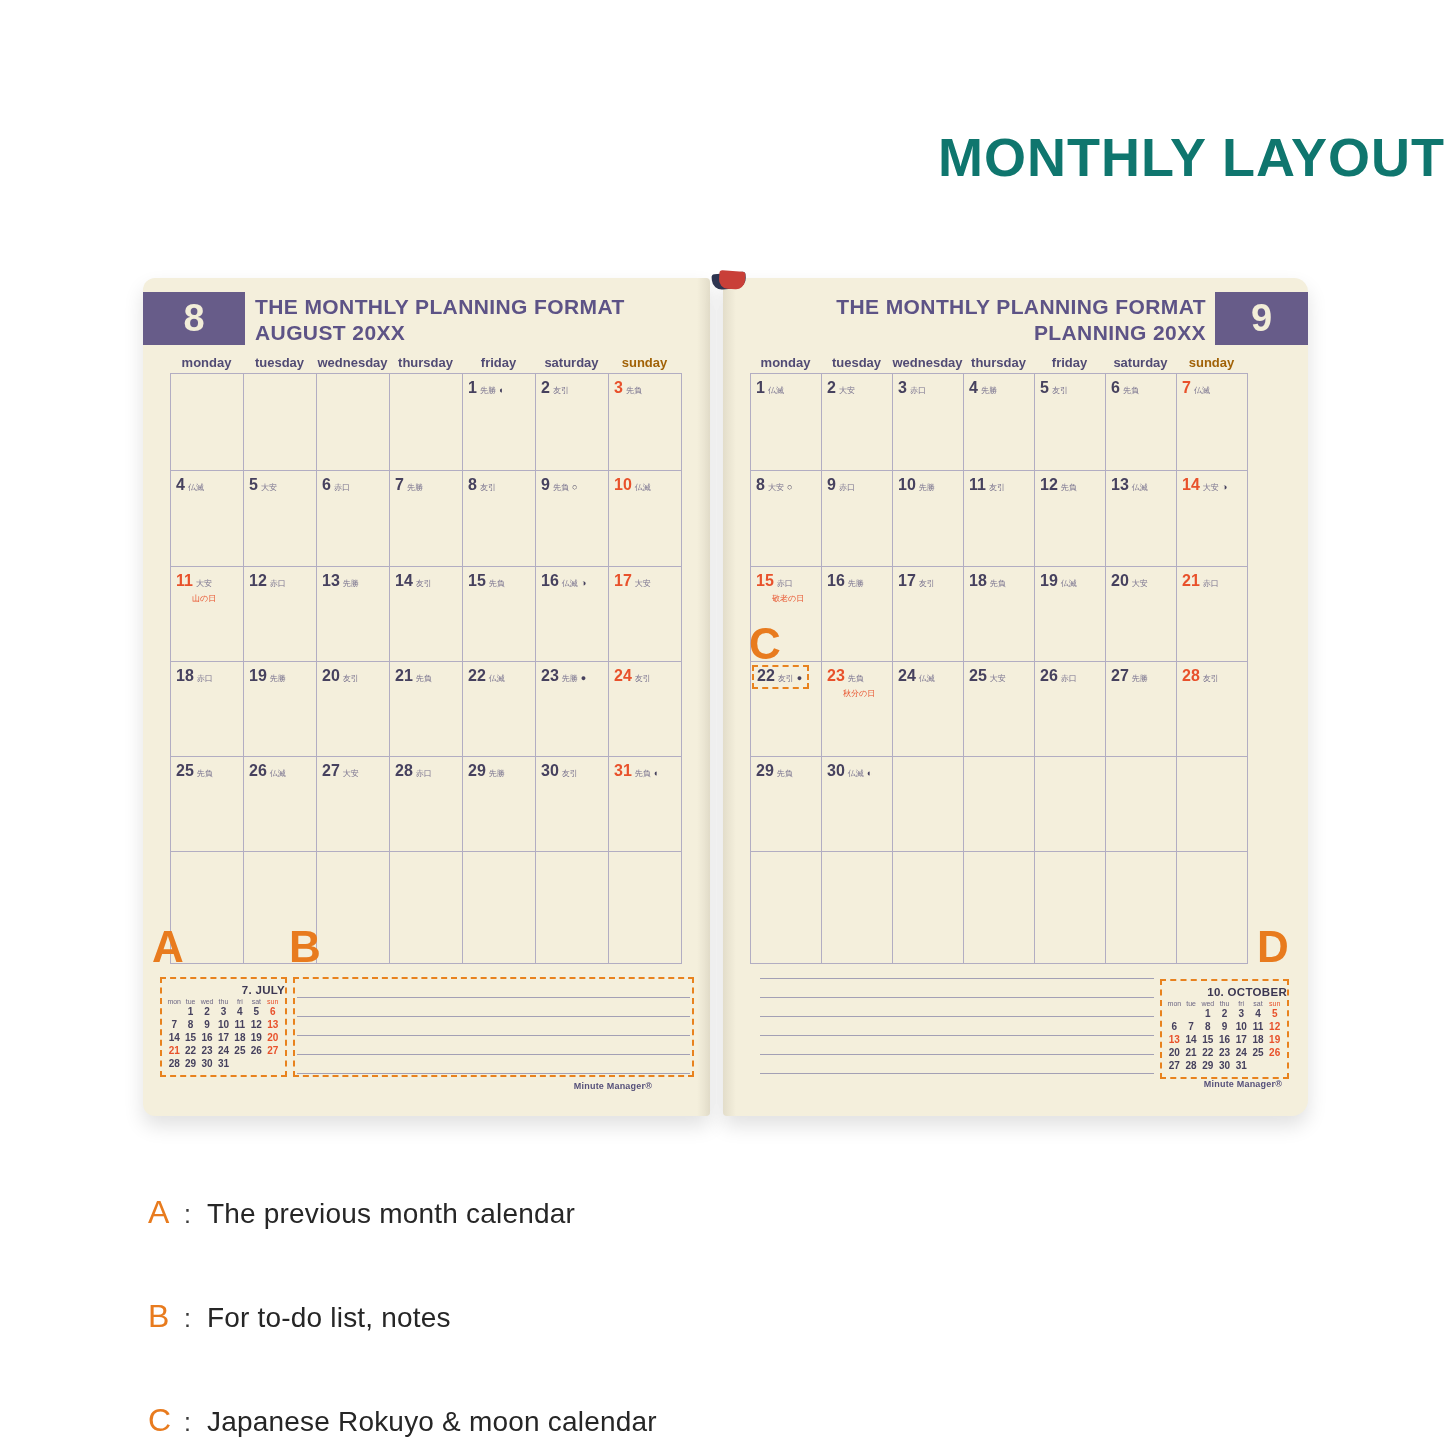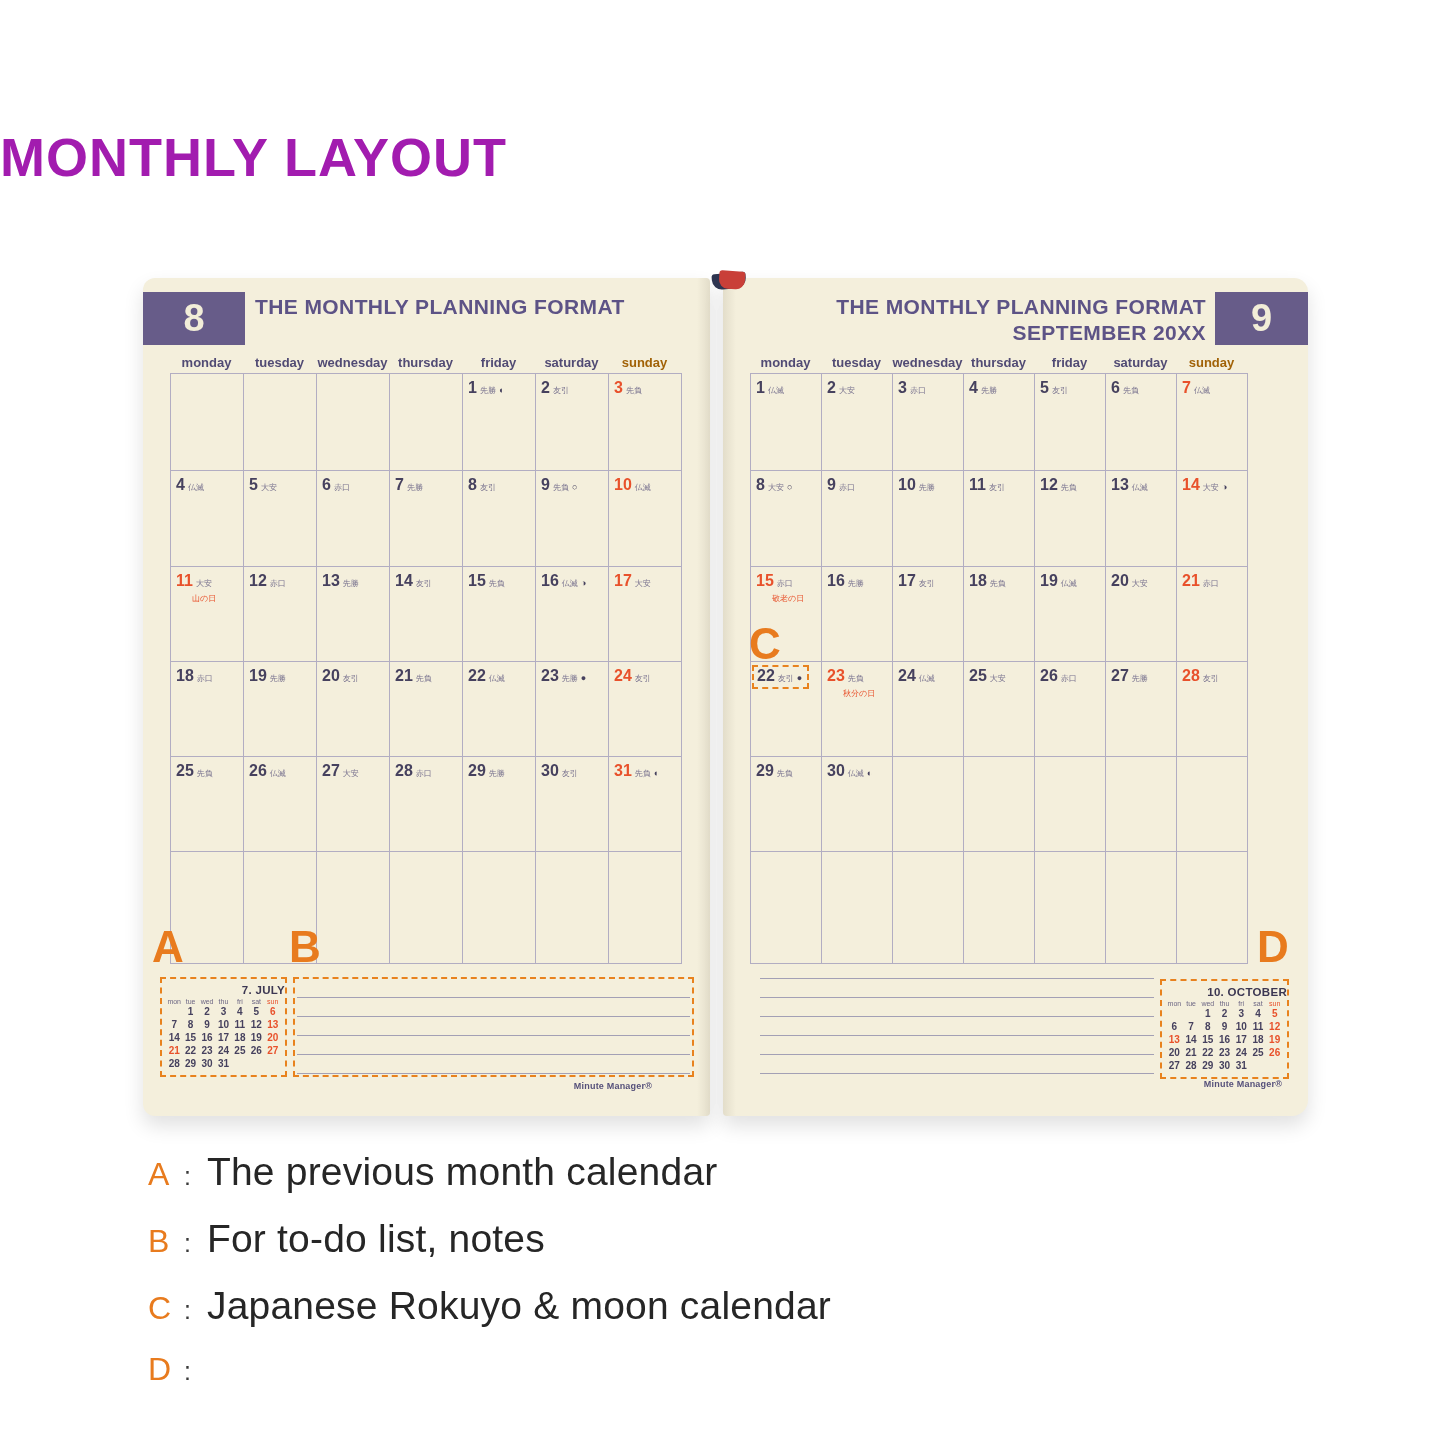--- a/index.html
+++ b/index.html
@@ -1,20 +1,20 @@
 <!DOCTYPE html>
 <html><head>
 <meta charset="utf-8">
 <style>
   html,body{margin:0;padding:0;background:#fff;}
   .canvas{position:relative;width:1445px;height:1445px;background:#ffffff;overflow:hidden;
           font-family:"Liberation Sans",sans-serif;}
 
-  .main-title{position:absolute;top:126px;left:0;width:100%;text-align:left;
-              font-size:54px;font-weight:800;letter-spacing:1px;color:#a21caf;}
+  .main-title{position:absolute;top:126px;left:0;width:100%;text-align:right;
+              font-size:54px;font-weight:800;letter-spacing:1px;color:#0f766e;}
 
   
   .page{position:absolute;top:278px;height:838px;background:#f4efdc;overflow:hidden;}
   .page-left{left:143px;width:567px;border-radius:12px 4px 4px 12px;
              box-shadow:0 10px 20px rgba(0,0,0,0.12);}
   .page-right{left:723px;width:585px;border-radius:4px 14px 16px 4px;
               box-shadow:0 10px 20px rgba(0,0,0,0.12);}
   .page-left::after{content:"";position:absolute;right:0;top:0;bottom:0;width:13px;
      background:linear-gradient(to right,rgba(0,0,0,0),rgba(110,100,80,0.13));}
   .page-right::before{content:"";position:absolute;left:0;top:0;bottom:0;width:13px;
@@ -84,38 +84,39 @@
 
   .brand{position:absolute;font-size:9px;font-weight:700;color:#55507a;letter-spacing:0.2px;}
   .page-left .brand{right:58px;top:803px;}
   .page-right .brand{right:26px;top:801px;}
 
   
   .legend{position:absolute;left:148px;top:1150px;}
   .legend-item{display:flex;align-items:baseline;margin-bottom:23px;}
   .legend-letter{font-size:32px;color:#e87b1e;min-width:30px;font-weight:500;}
   .legend-colon{font-size:25px;color:#3a3a3a;margin:0 16px 0 6px;}
-  .legend-text{font-size:39px;color:#262626;letter-spacing:0.2px;font-weight:500;}
+  .legend-text{font-size:28px;color:#262626;letter-spacing:0.2px;font-weight:500;margin-top:48px;}
 </style>
 </head>
 <body>
 
 <div class="canvas">
 
   <div class="main-title">MONTHLY LAYOUT</div>
 
   <div class="ribbon">
     <div class="navy"></div>
     <div class="red"></div>
   </div>
 
   <div class="page page-left">
     <div class="month-band">8</div>
     <div class="page-header">
       <div>THE MONTHLY PLANNING FORMAT</div>
+      <div>AUGUST 20XX</div>
     </div>
     <div class="day-header-row">
         <span class="day-h">monday</span>
         <span class="day-h">tuesday</span>
         <span class="day-h">wednesday</span>
         <span class="day-h">thursday</span>
         <span class="day-h">friday</span>
         <span class="day-h">saturday</span>
         <span class="day-h sun">sunday</span>
       </div>
@@ -327,21 +328,21 @@
         <div class="note-line" style="top: 75px;"></div>
         <div class="note-line" style="top: 94px;"></div>
       </div>
     <div class="brand">Minute Manager®</div>
   </div>
 
   <div class="page page-right">
     <div class="month-band">9</div>
     <div class="page-header">
       <div>THE MONTHLY PLANNING FORMAT</div>
-      <div>SEPTEMBER 20XX</div>
+      <div>PLANNING 20XX</div>
     </div>
     <div class="day-header-row">
         <span class="day-h">monday</span>
         <span class="day-h">tuesday</span>
         <span class="day-h">wednesday</span>
         <span class="day-h">thursday</span>
         <span class="day-h">friday</span>
         <span class="day-h">saturday</span>
         <span class="day-h sun">sunday</span>
       </div>

